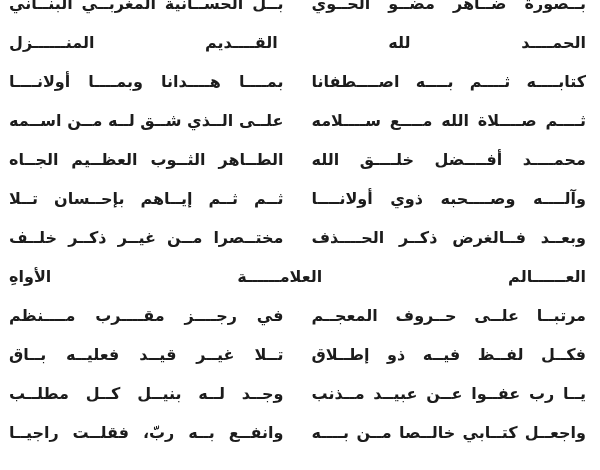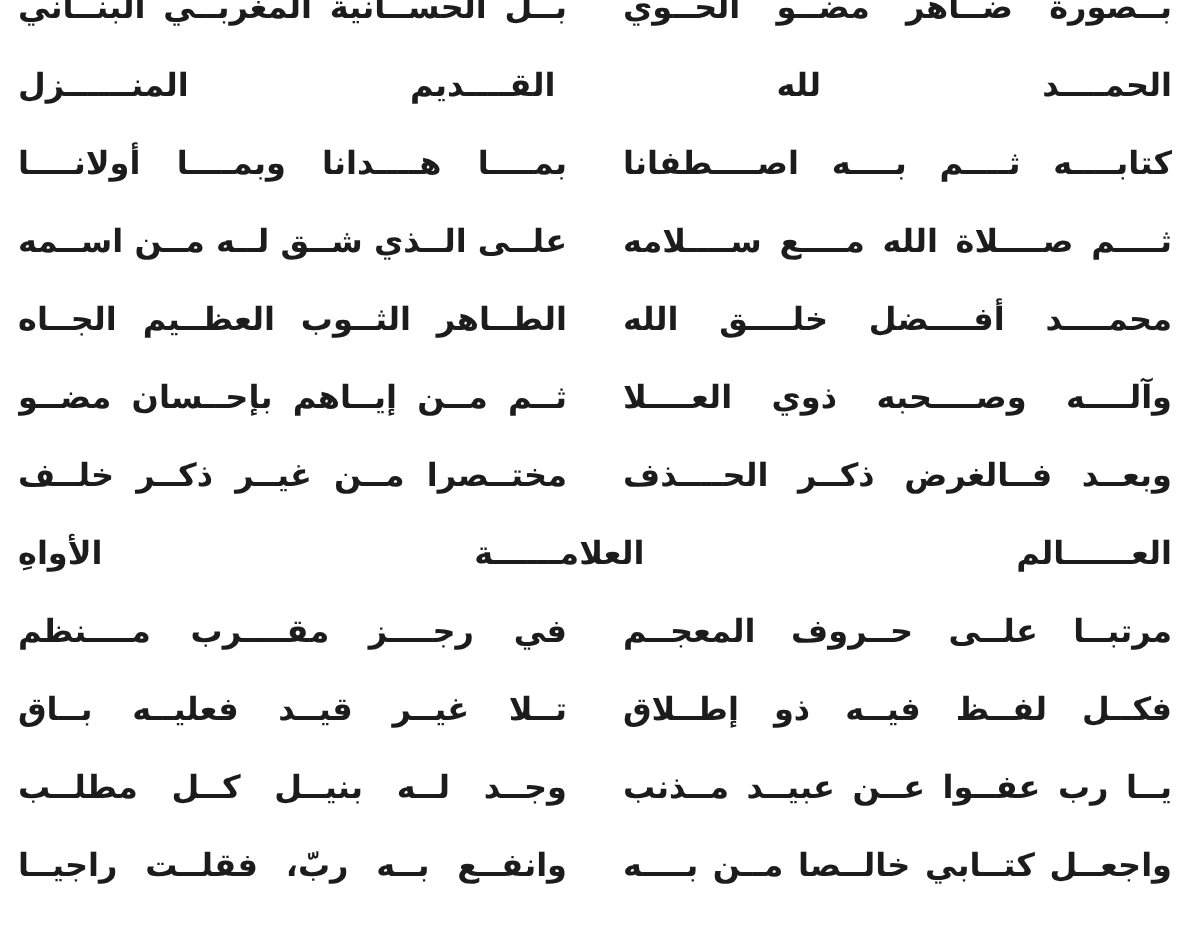--- a/index.html
+++ b/index.html
@@ -64,22 +64,22 @@
       <div class="hemistich">ثــــم صــــلاة الله مــــع ســــلامه</div>
       <div class="hemistich">علــى الــذي شــق لــه مــن اســمه</div>
     </div>
 
     <div class="verse-row">
       <div class="hemistich">محمــــد أفــــضل خلــــق الله</div>
       <div class="hemistich">الطــاهر الثــوب العظــيم الجــاه</div>
     </div>
 
     <div class="verse-row">
-      <div class="hemistich">وآلــــه وصــــحبه ذوي العــــلا</div>
-      <div class="hemistich">ثــم مــن إيــاهم بإحــسان مضــو</div>
+      <div class="hemistich">وآلــــه وصــــحبه ذوي أولانــــا</div>
+      <div class="hemistich">ثــم ثــم إيــاهم بإحــسان تــلا</div>
     </div>
 
     <div class="verse-row">
       <div class="hemistich">وبعــد فــالغرض ذكــر الحــــذف</div>
       <div class="hemistich">مختــصرا مــن غيــر ذكــر خلــف</div>
     </div>
 
     <div class="verse-row">
       <div class="hemistich">العــــــالم العلامــــــة الأواهِ</div>
     </div>

